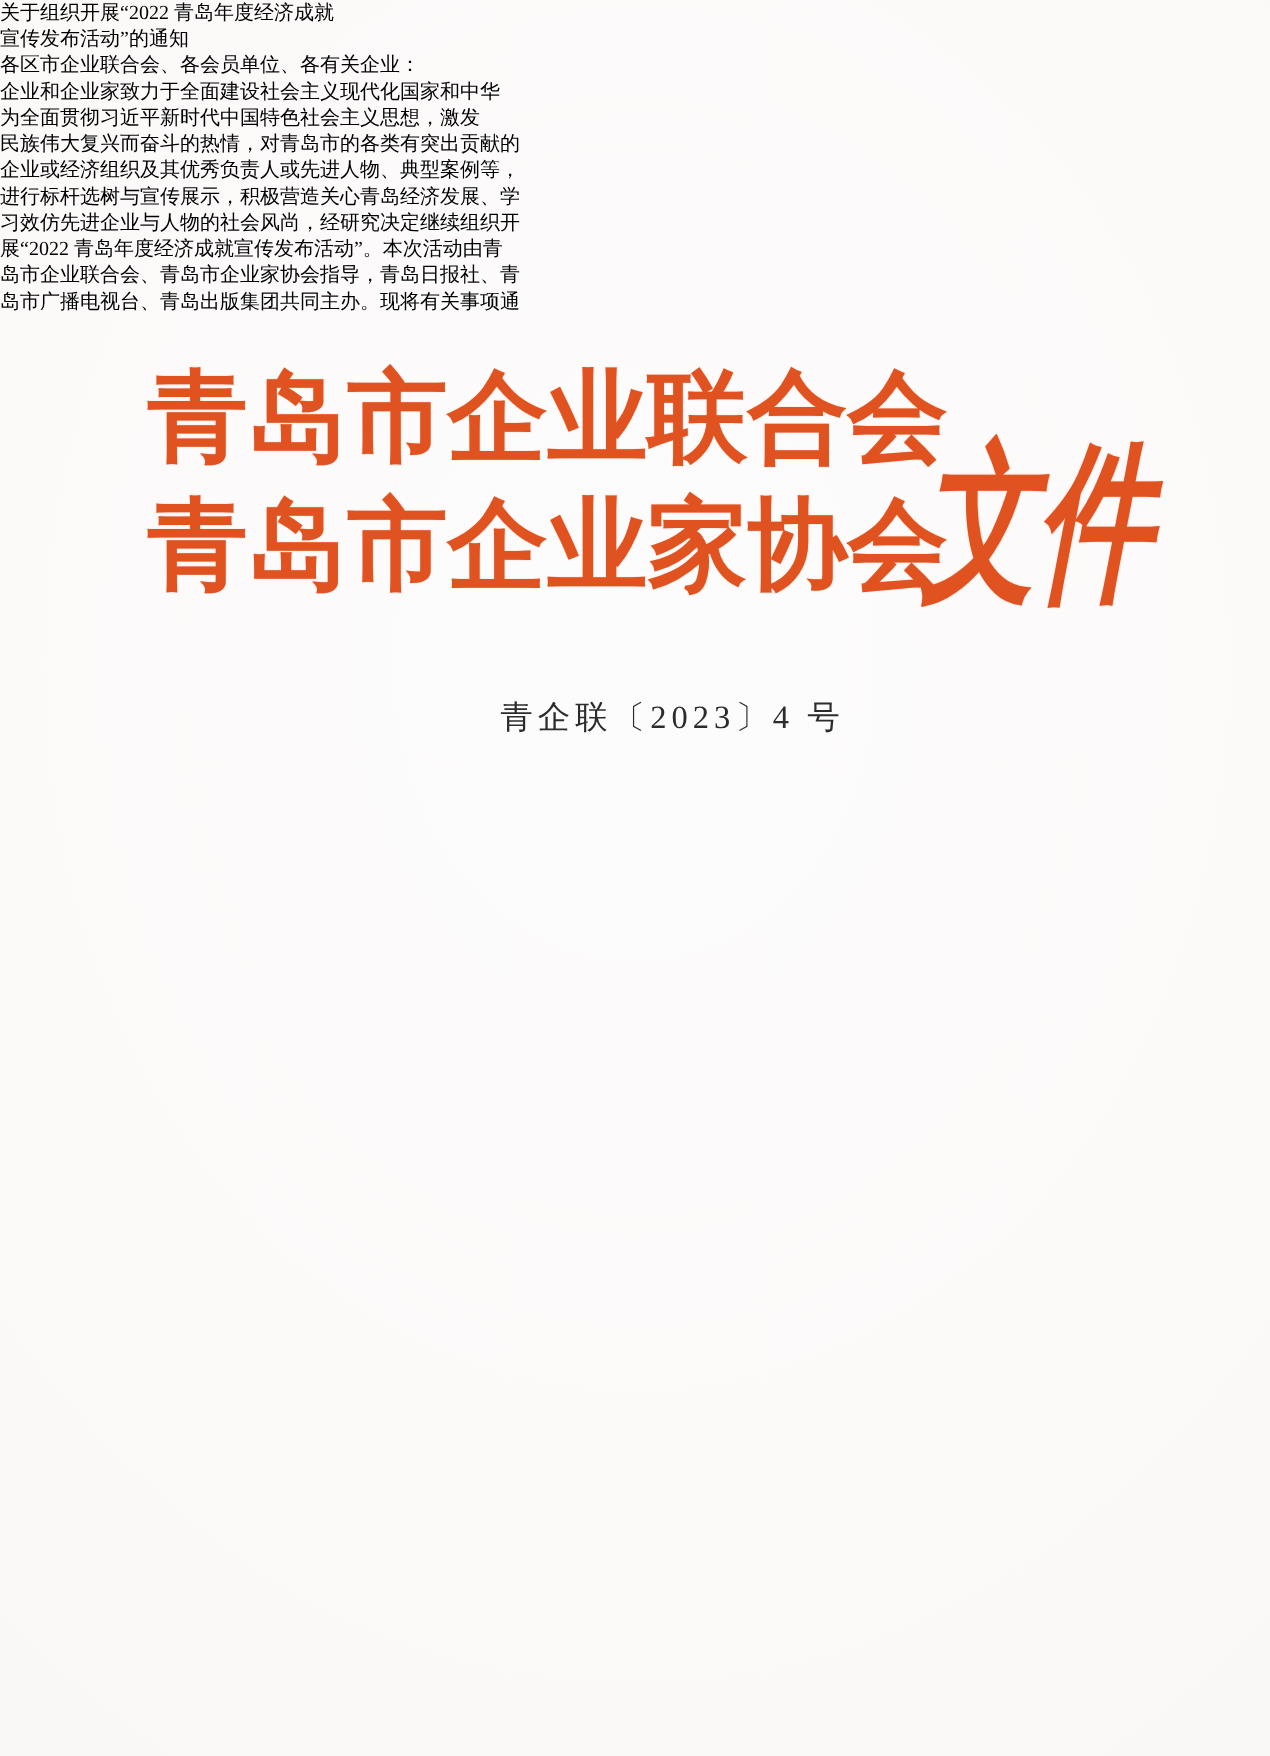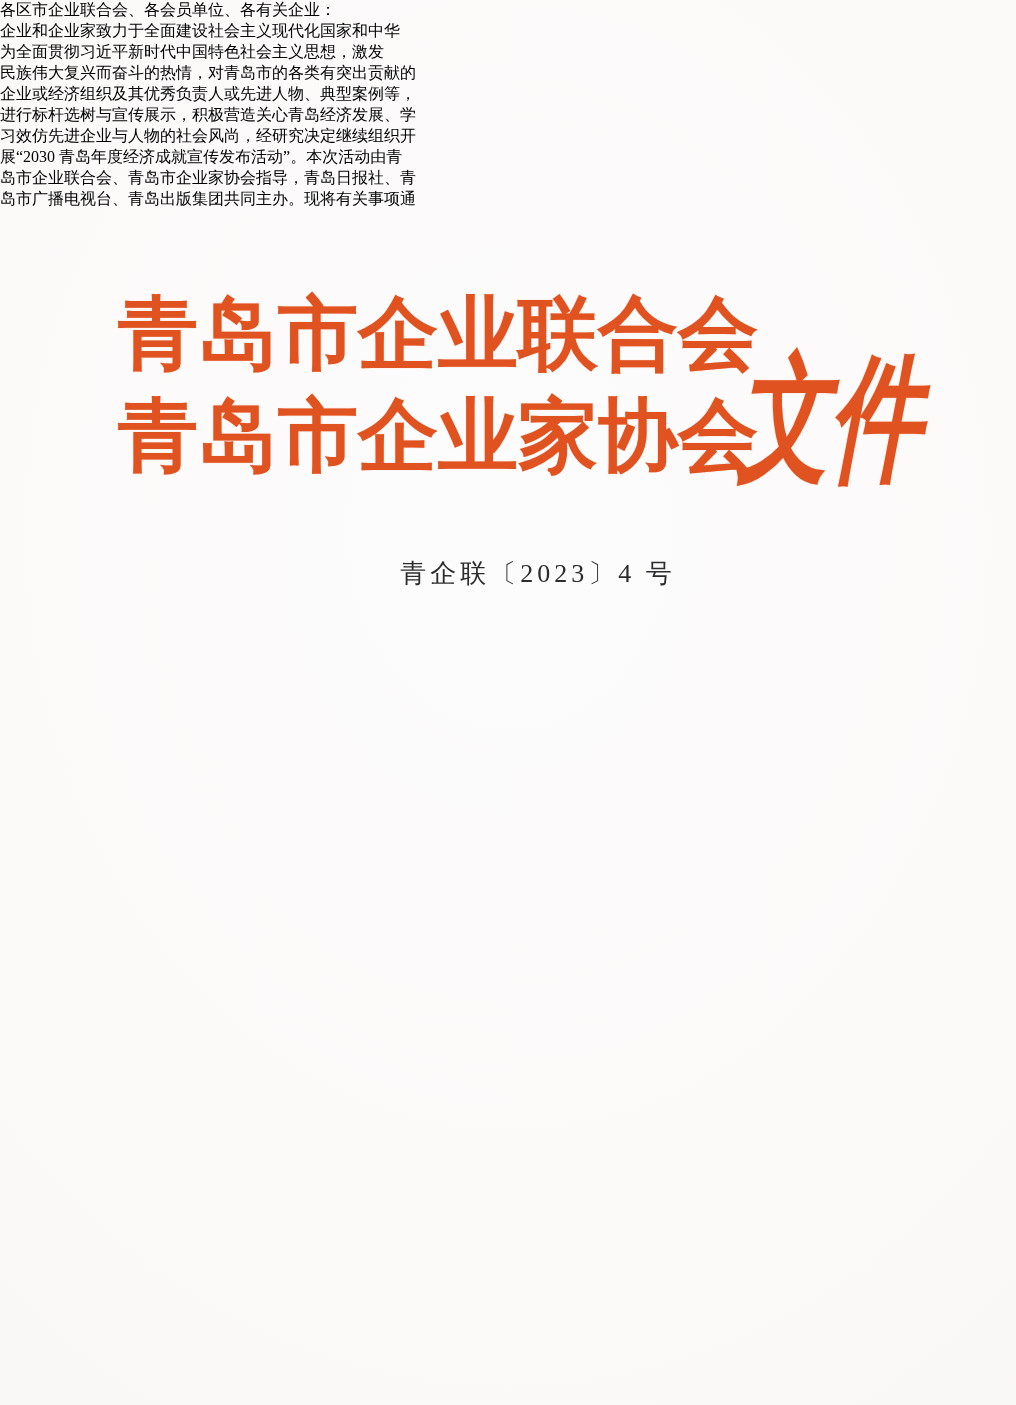--- a/index.html
+++ b/index.html
@@ -165,30 +165,34 @@
 
   <div class="doc-type">
       <span>文</span>
       <span>件</span>
     </div>
 
   <div class="doc-number">青企联〔2023〕4 号</div>
 
   <div class="red-rule"></div>
 
+  <div class="doc-title">
+    <div>关于组织开展“2022 青岛年度经济成就</div>
+    <div>宣传发布活动”的通知</div>
+  </div>
 
   <div class="body-block">
     <div class="body-line spread salutation-line"><span>各</span><span>区</span><span>市</span><span>企</span><span>业</span><span>联</span><span>合</span><span>会</span><span>、</span><span>各</span><span>会</span><span>员</span><span>单</span><span>位</span><span>、</span><span>各</span><span>有</span><span>关</span><span>企</span><span>业</span><span>：</span></div>
     <div class="body-line spread"><span>企</span><span>业</span><span>和</span><span>企</span><span>业</span><span>家</span><span>致</span><span>力</span><span>于</span><span>全</span><span>面</span><span>建</span><span>设</span><span>社</span><span>会</span><span>主</span><span>义</span><span>现</span><span>代</span><span>化</span><span>国</span><span>家</span><span>和</span><span>中</span><span>华</span></div>
     <div class="body-line spread indent-line"><span>为</span><span>全</span><span>面</span><span>贯</span><span>彻</span><span>习</span><span>近</span><span>平</span><span>新</span><span>时</span><span>代</span><span>中</span><span>国</span><span>特</span><span>色</span><span>社</span><span>会</span><span>主</span><span>义</span><span>思</span><span>想</span><span>，</span><span>激</span><span>发</span></div>
     <div class="body-line spread"><span>民</span><span>族</span><span>伟</span><span>大</span><span>复</span><span>兴</span><span>而</span><span>奋</span><span>斗</span><span>的</span><span>热</span><span>情</span><span>，</span><span>对</span><span>青</span><span>岛</span><span>市</span><span>的</span><span>各</span><span>类</span><span>有</span><span>突</span><span>出</span><span>贡</span><span>献</span><span>的</span></div>
     <div class="body-line spread"><span>企</span><span>业</span><span>或</span><span>经</span><span>济</span><span>组</span><span>织</span><span>及</span><span>其</span><span>优</span><span>秀</span><span>负</span><span>责</span><span>人</span><span>或</span><span>先</span><span>进</span><span>人</span><span>物</span><span>、</span><span>典</span><span>型</span><span>案</span><span>例</span><span>等</span><span>，</span></div>
     <div class="body-line spread"><span>进</span><span>行</span><span>标</span><span>杆</span><span>选</span><span>树</span><span>与</span><span>宣</span><span>传</span><span>展</span><span>示</span><span>，</span><span>积</span><span>极</span><span>营</span><span>造</span><span>关</span><span>心</span><span>青</span><span>岛</span><span>经</span><span>济</span><span>发</span><span>展</span><span>、</span><span>学</span></div>
     <div class="body-line spread"><span>习</span><span>效</span><span>仿</span><span>先</span><span>进</span><span>企</span><span>业</span><span>与</span><span>人</span><span>物</span><span>的</span><span>社</span><span>会</span><span>风</span><span>尚</span><span>，</span><span>经</span><span>研</span><span>究</span><span>决</span><span>定</span><span>继</span><span>续</span><span>组</span><span>织</span><span>开</span></div>
-    <div class="body-line spread"><span>展</span><span>“</span><span>2030 </span><span>青</span><span>岛</span><span>年</span><span>度</span><span>经</span><span>济</span><span>成</span><span>就</span><span>宣</span><span>传</span><span>发</span><span>布</span><span>活</span><span>动</span><span>”</span><span>。</span><span>本</span><span>次</span><span>活</span><span>动</span><span>由</span><span>青</span></div>
+    <div class="body-line spread"><span>展</span><span>“</span><span>2022 </span><span>青</span><span>岛</span><span>年</span><span>度</span><span>经</span><span>济</span><span>成</span><span>就</span><span>宣</span><span>传</span><span>发</span><span>布</span><span>活</span><span>动</span><span>”</span><span>。</span><span>本</span><span>次</span><span>活</span><span>动</span><span>由</span><span>青</span></div>
     <div class="body-line spread"><span>岛</span><span>市</span><span>企</span><span>业</span><span>联</span><span>合</span><span>会</span><span>、</span><span>青</span><span>岛</span><span>市</span><span>企</span><span>业</span><span>家</span><span>协</span><span>会</span><span>指</span><span>导</span><span>，</span><span>青</span><span>岛</span><span>日</span><span>报</span><span>社</span><span>、</span><span>青</span></div>
     <div class="body-line spread"><span>岛</span><span>市</span><span>广</span><span>播</span><span>电</span><span>视</span><span>台</span><span>、</span><span>青</span><span>岛</span><span>出</span><span>版</span><span>集</span><span>团</span><span>共</span><span>同</span><span>主</span><span>办</span><span>。</span><span>现</span><span>将</span><span>有</span><span>关</span><span>事</span><span>项</span><span>通</span></div>
   </div>
 
   <div class="speck speck-1"></div>
   <div class="speck speck-2"></div>
   <div class="page-shade"></div>
 
 </div>
 

